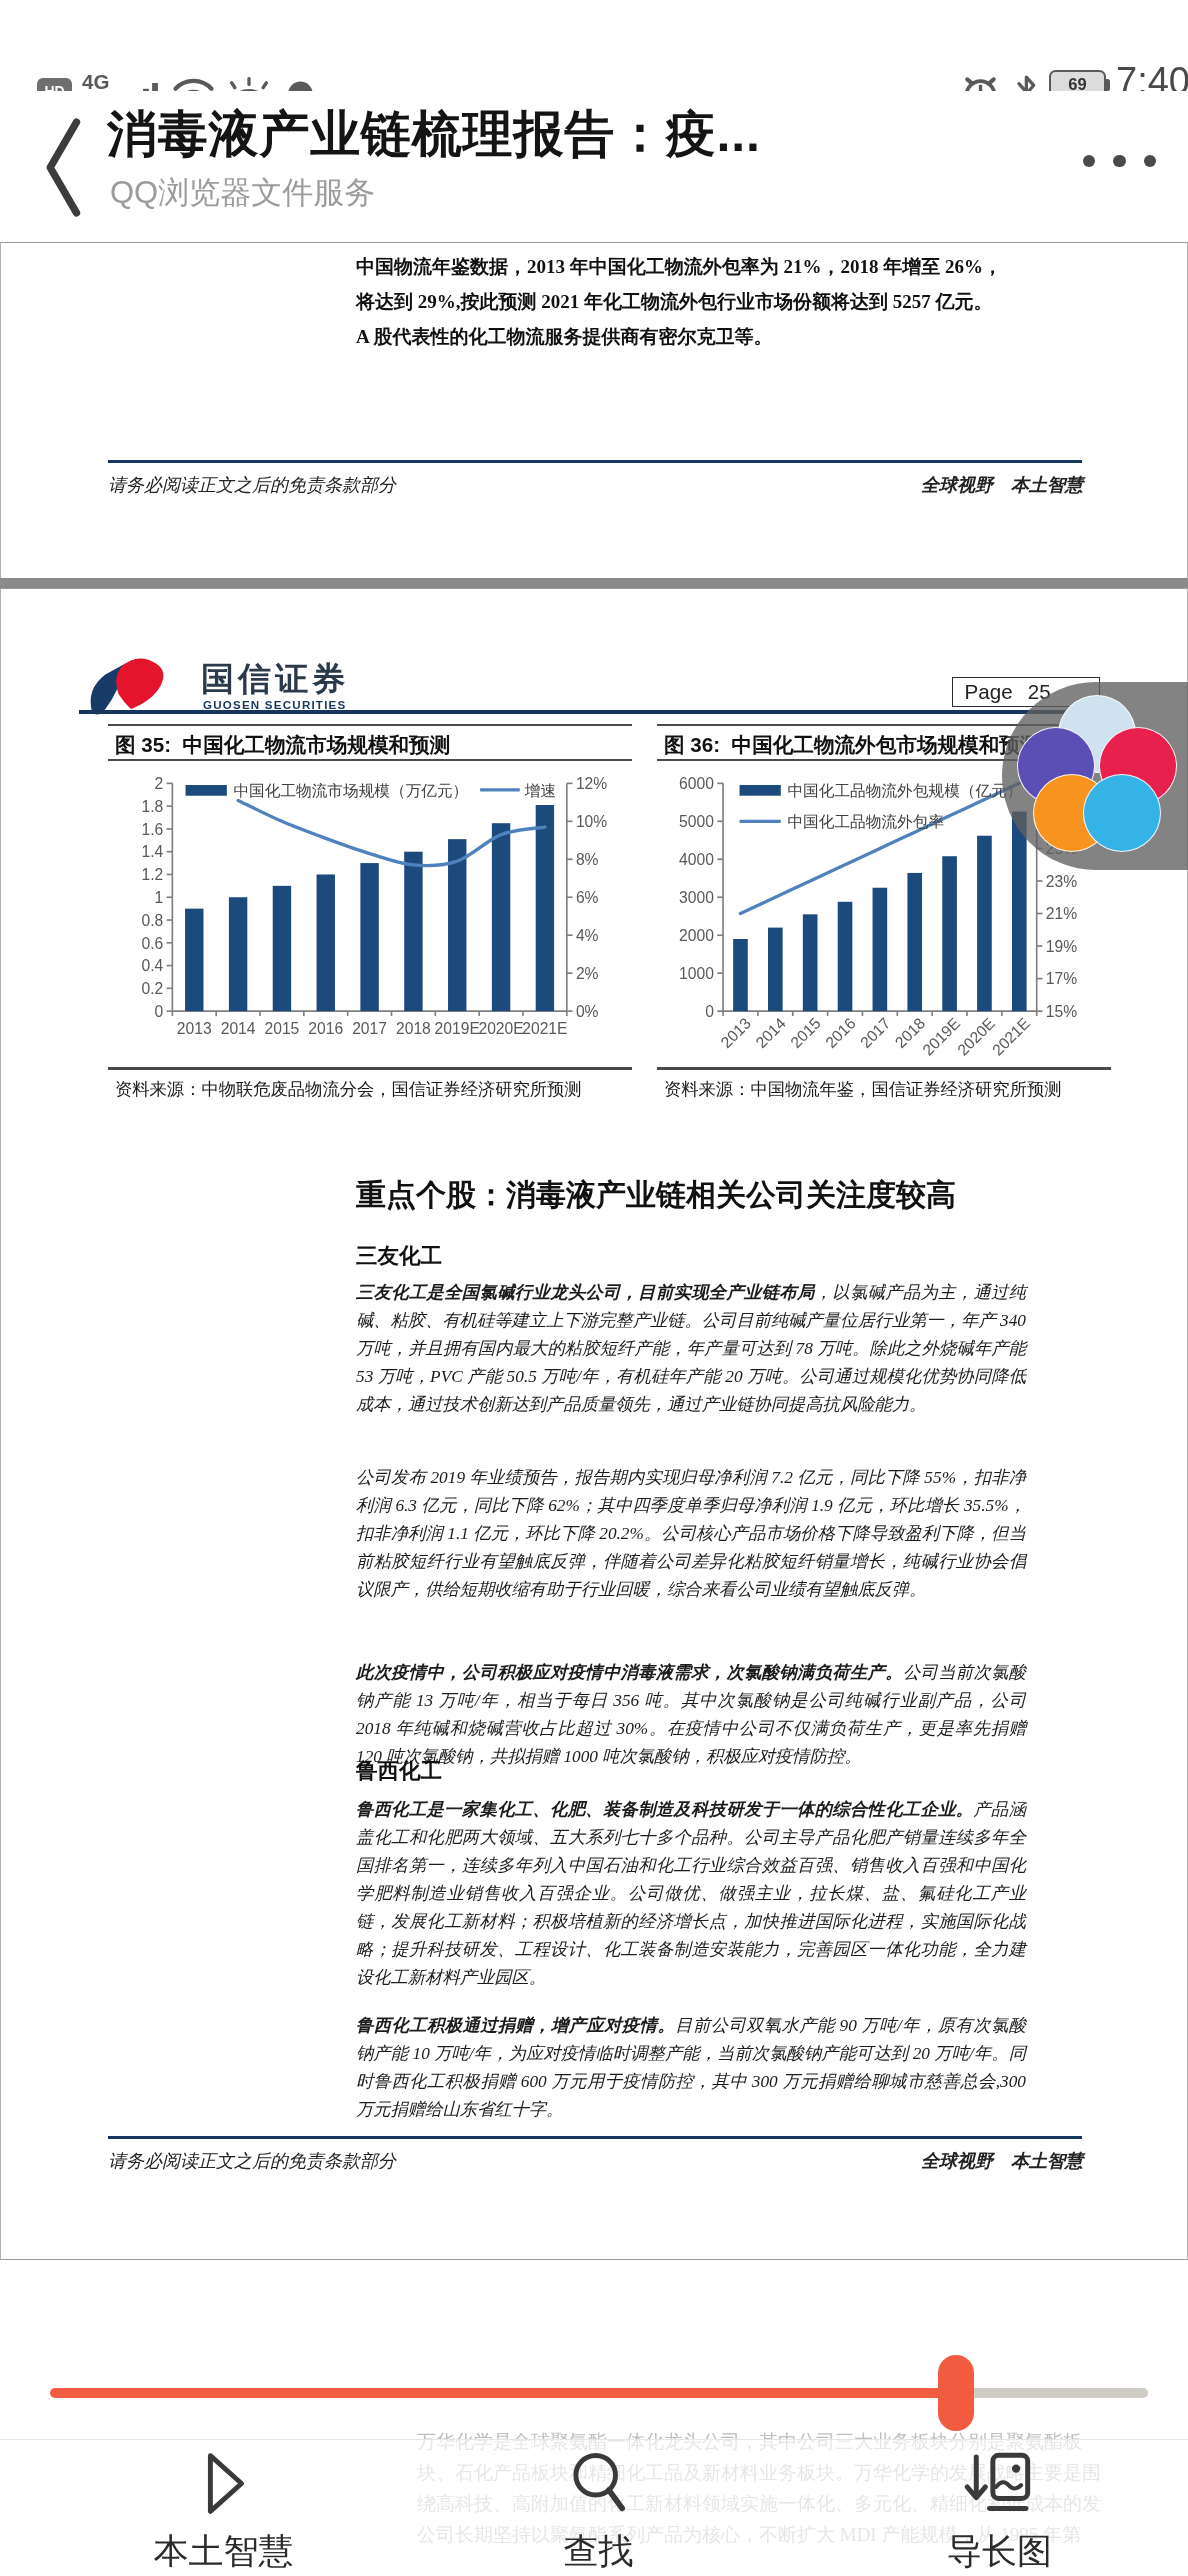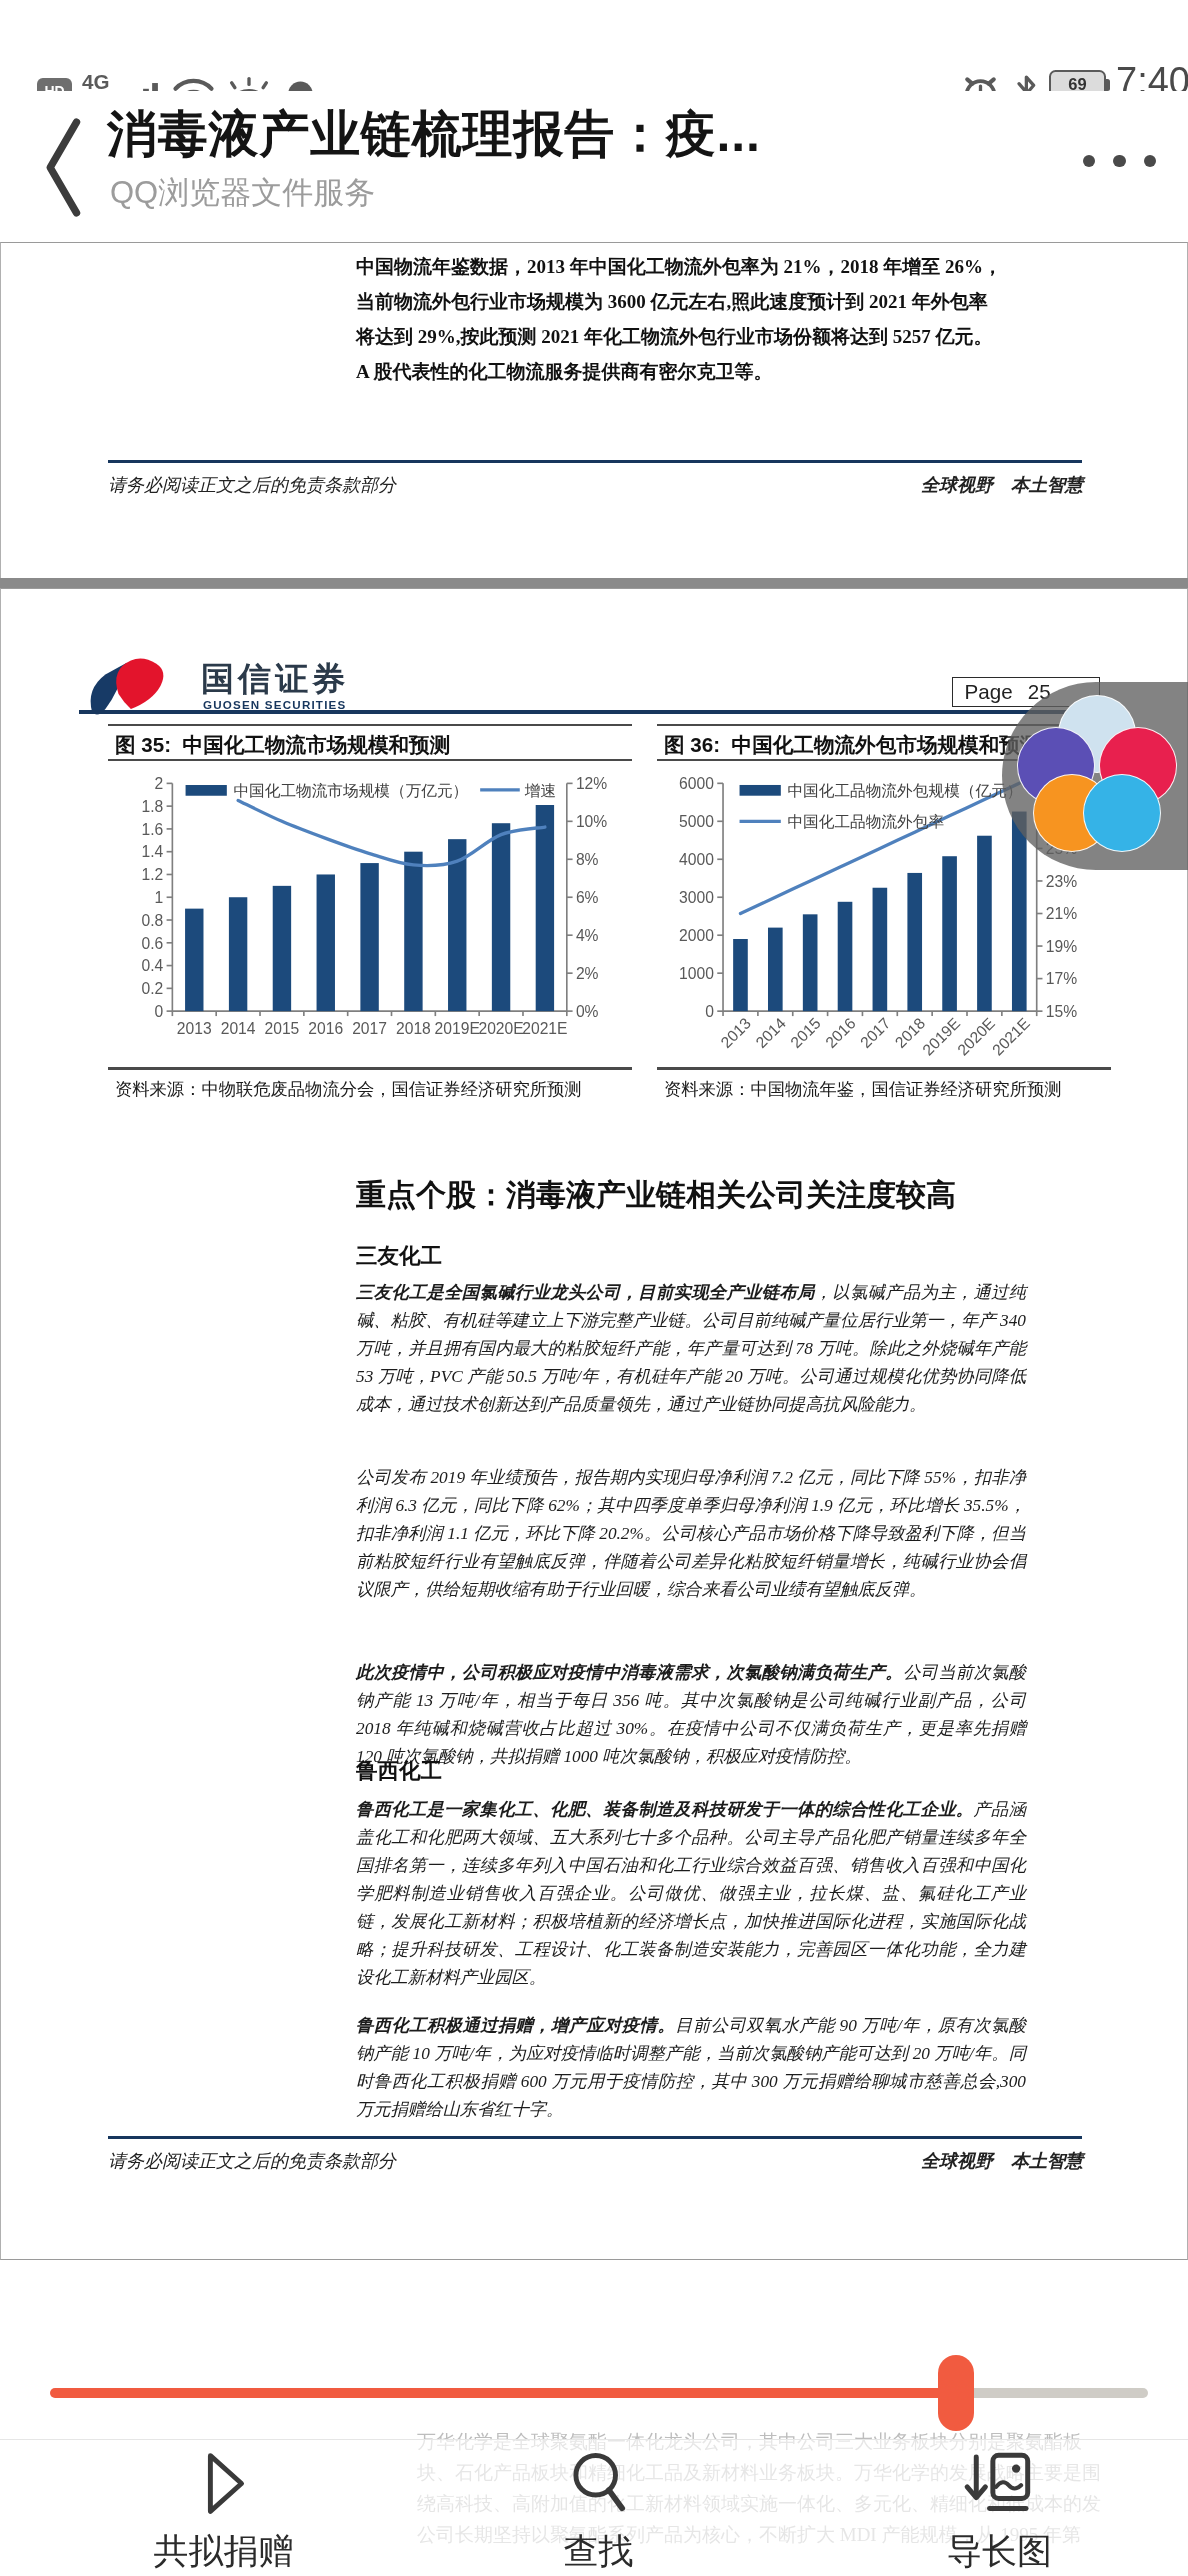--- a/index.html
+++ b/index.html
@@ -103,21 +103,20 @@
     <div class="abs app-title" style="left:107px;top:10px;">消毒液产业链梳理报告：疫...</div>
     <div class="abs app-sub" style="left:110px;top:81px;">QQ浏览器文件服务</div>
     <div class="abs" style="left:1065px;top:64px;">
       <span class="dot"></span><span class="dot"></span><span class="dot"></span>
     </div>
   </div>
 
   <div class="abs page" style="left:0;top:242px;width:1186px;height:336px;border-top:1.7px solid #9a9a9a;">
     <div class="abs" style="left:355px;top:5.8px;">
       <div class="doc-serif doc-line">中国物流年鉴数据，2013 年中国化工物流外包率为 21%，2018 年增至 26%，</div>
-      <div class="doc-serif doc-line">当前物流外包行业市场规模为 3600 亿元左右,照此速度预计到 2021 年外包率</div>
       <div class="doc-serif doc-line">将达到 29%,按此预测 2021 年化工物流外包行业市场份额将达到 5257 亿元。</div>
       <div class="doc-serif doc-line">A 股代表性的化工物流服务提供商有密尔克卫等。</div>
     </div>
     <div class="abs rule-navy" style="left:107px;top:217px;width:974px;height:3.3px;"></div>
     <div class="abs doc-serif foot" style="left:107px;top:230px;">请务必阅读正文之后的免责条款部分</div>
     <div class="abs doc-serif foot" style="left:578px;top:230px;width:504px;text-align:right;font-weight:bold;">全球视野　本土智慧</div>
   </div>
 
   <div class="abs" style="left:0;top:578px;width:1189px;height:10px;background:#8a8a8a;"></div>
 
@@ -339,21 +338,21 @@
     <div class="bgline doc-serif">块、石化产品板块和精细化工品及新材料业务板块。万华化学的发展战略主要是围</div>
     <div class="bgline doc-serif">绕高科技、高附加值的化工新材料领域实施一体化、多元化、精细化和低成本的发</div>
     <div class="bgline doc-serif">公司长期坚持以聚氨酯系列产品为核心，不断扩大 MDI 产能规模，从 1995 年第</div>
   </div>
 
   <div class="abs toolbar" style="left:0;top:2439px;width:1189px;height:137px;">
     <div class="tb-btn" style="left:116px;top:6.6px;">
       <svg width="59" height="73" viewBox="0 0 72 88">
         <path d="M 20 10 L 58 44 L 20 78 Z" fill="none" stroke="#3a3a3a" stroke-width="6" stroke-linejoin="round"></path>
       </svg>
-      <div class="tb-label">共拟捐赠</div>
+      <div class="tb-label">本土智慧</div>
     </div>
     <div class="tb-btn" style="left:491px;top:6.6px;">
       <svg width="66" height="73" viewBox="0 0 80 88">
         <circle cx="36" cy="34" r="24" fill="none" stroke="#3a3a3a" stroke-width="6"></circle>
         <line x1="52" y1="52" x2="68" y2="74" stroke="#3a3a3a" stroke-width="7" stroke-linecap="round"></line>
       </svg>
       <div class="tb-label">查找</div>
     </div>
     <div class="tb-btn" style="left:892px;top:6.6px;">
       <svg width="73" height="73" viewBox="0 0 88 88">

